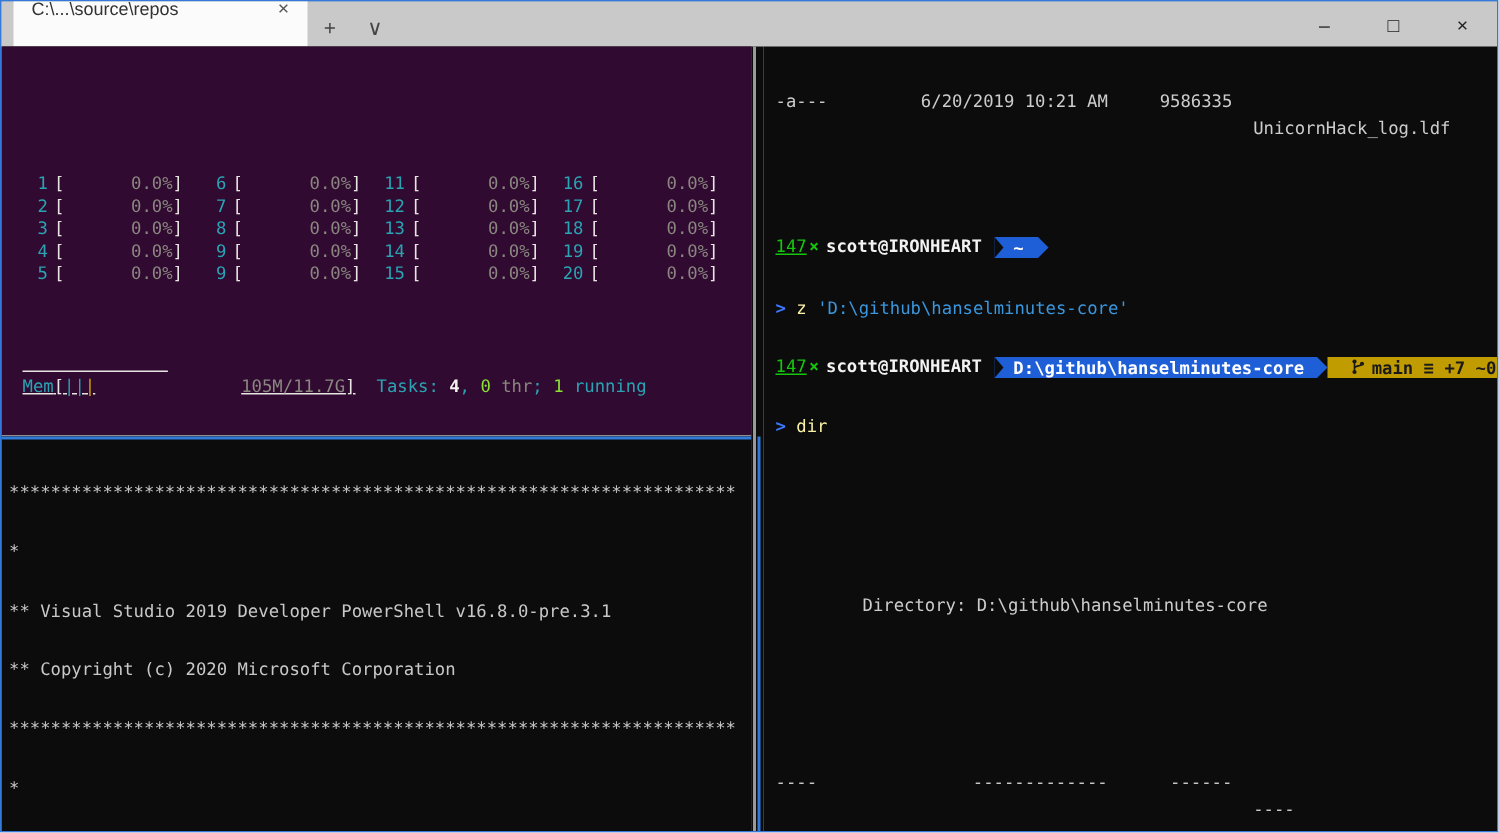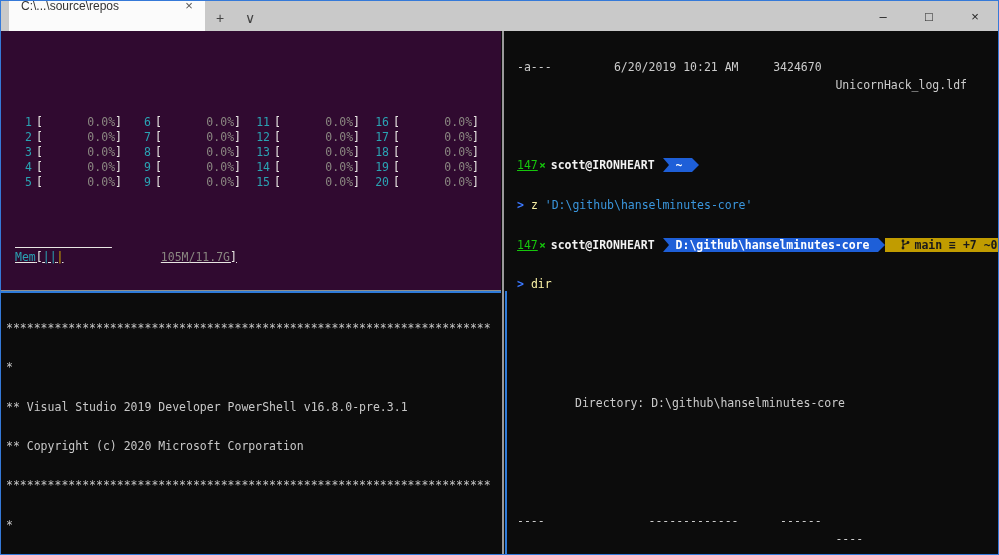--- a/index.html
+++ b/index.html
@@ -145,20 +145,25 @@
               <div class="cpu"><span class="cpu-n">19</span><span class="br">[</span><span class="sp"></span><span class="gray">0.0%</span><span class="br">]</span></div>
             
               <div class="cpu"><span class="cpu-n">20</span><span class="br">[</span><span class="sp"></span><span class="gray">0.0%</span><span class="br">]</span></div>
             
           </div>
           <div class="meters">
             <div class="mleft">
               <div class="mline"><span class="cyan">Mem</span><span class="br">[</span><span class="tick-c">||</span><span class="tick-y">|</span><span class="sp"></span><span class="gray">105M/11.7G</span><span class="br">]</span></div>
               
             </div>
+            <div class="mright">
+              <div><span class="cyan">Tasks: </span><span class="bwhite">4</span><span class="cyan">, </span><span class="bgreen">0</span><span class="dim"> thr</span><span class="cyan">; </span><span class="bgreen">1</span><span class="cyan"> running</span></div>
+              
+              
+            </div>
           </div>
           
         </div>
       </div>
 
       <div class="ps">
         <div class="line">**********************************************************************</div>
         <div class="line">*</div>
         <div class="line">** Visual Studio 2019 Developer PowerShell v16.8.0-pre.3.1</div>
         <div class="line">** Copyright (c) 2020 Microsoft Corporation</div>
@@ -177,21 +182,21 @@
         
       </div>
     </div>
 
     <div class="vdiv">
         <span class="gline"></span>
         <span class="bline"></span>
       </div>
 
     <div class="rp">
-      <div class="lrow"><span>-a---</span><span class="rt">6/20/2019</span><span class="rt">10:21 AM</span><span class="rt">3424670</span><span class="nm">UnicornHack_log.ldf</span></div>
+      <div class="lrow"><span>-a---</span><span class="rt">6/20/2019</span><span class="rt">10:21 AM</span><span class="rt">9586335</span><span class="nm">UnicornHack_log.ldf</span></div>
       <div class="line"></div>
       <div class="line"><span class="green">147</span><span class="star">+</span><span class="buser">scott@IRONHEART</span><span class="seg blue">~</span></div>
       <div class="line"><span class="pchar">&gt;</span> <span class="cmd">z</span> <span class="argblue">'D:\github\hanselminutes-core'</span></div>
       <div class="line"><span class="green">147</span><span class="star">+</span><span class="buser">scott@IRONHEART</span><span class="seg blue">D:\github\hanselminutes-core</span><span class="seg gold"><span class="gicon"><svg width="9" height="11" viewBox="0 0 9 11">
                 <circle cx="2" cy="2" r="1.4" fill="#1A1A1A"></circle>
                 <circle cx="2" cy="9" r="1.4" fill="#1A1A1A"></circle>
                 <circle cx="7" cy="3.5" r="1.4" fill="#1A1A1A"></circle>
                 <path d="M2 3v5 M2 6.5c0-2.2 5-1 5-3" stroke="#1A1A1A" fill="none" stroke-width="1.1"></path>
               </svg></span><span>main </span><span>≡ +7 ~0 -0 </span></span></div>
       <div class="line"><span class="pchar">&gt;</span> <span class="cmd">dir</span></div>

